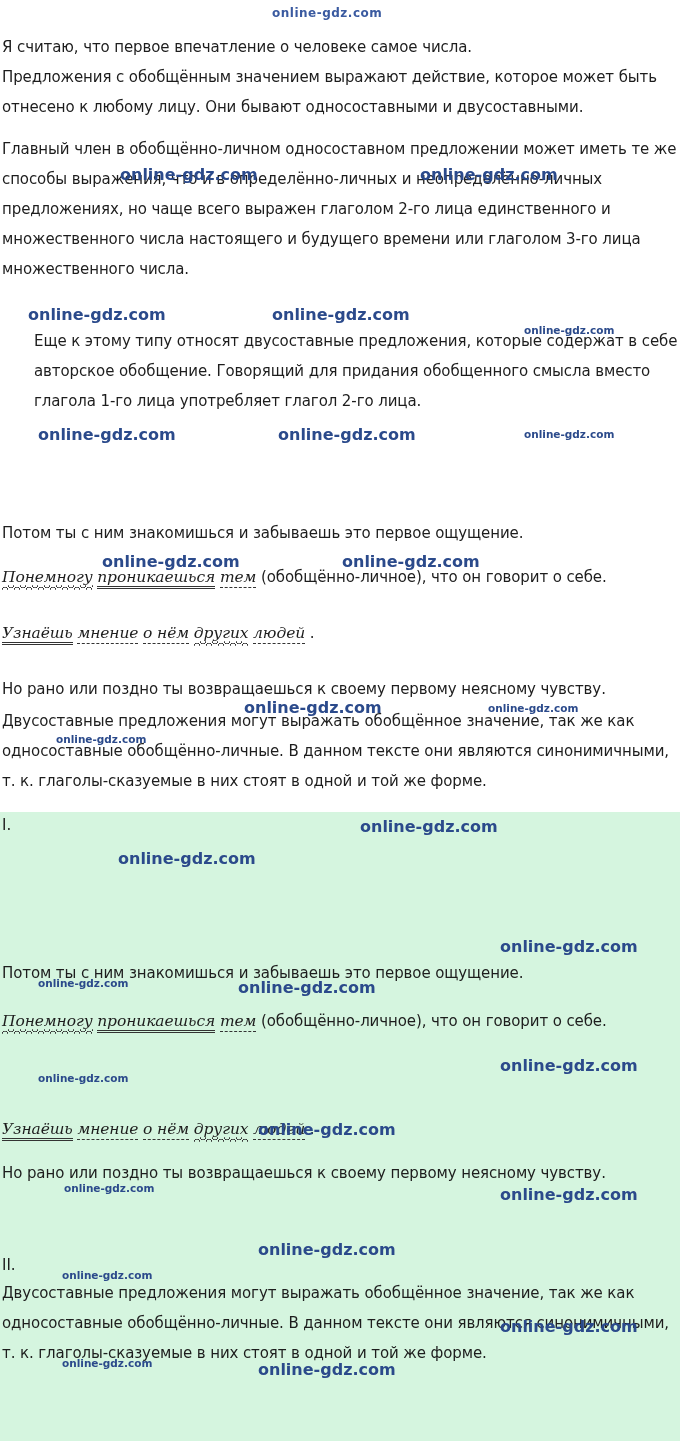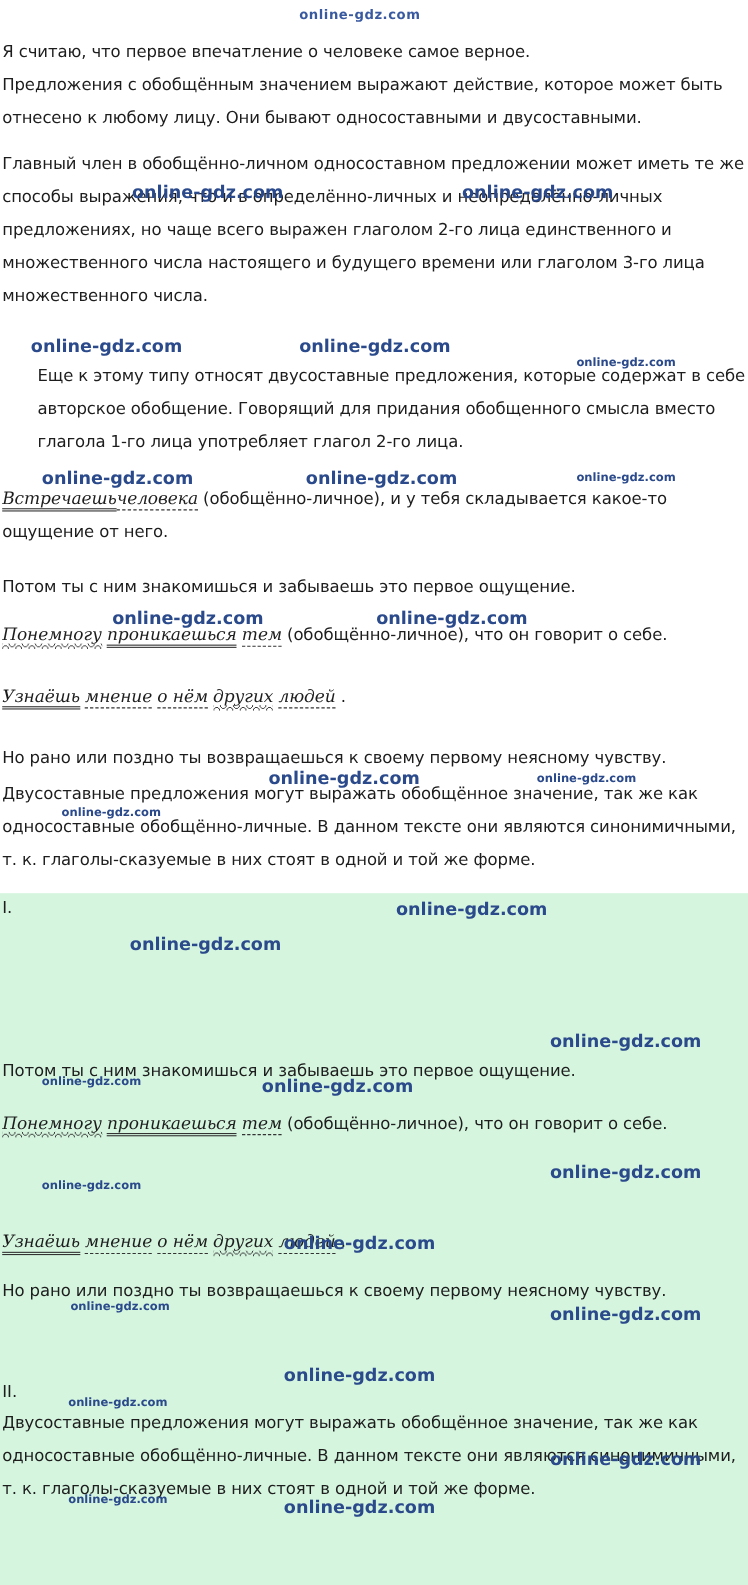--- a/index.html
+++ b/index.html
@@ -90,31 +90,28 @@
 </head>
 <body>
 
 <div class="page">
 
   <div class="top-section"></div>
   <div class="bottom-section"></div>
 
   <div class="wm title" style="top:6px; left:272px;">online-gdz.com</div>
 
-  <div class="para wide" style="top:32px;">Я считаю, что первое впечатление о человеке самое верное.</div>
+  <div class="para wide" style="top:32px;">Я считаю, что первое впечатление о человеке самое числа.</div>
 
   <div class="para wide" style="top:62px;">Предложения с обобщённым значением выражают действие, которое может быть отнесено к любому лицу. Они бывают односоставными и двусоставными.</div>
 
   <div class="para wide" style="top:134px;">Главный член в обобщённо-личном односоставном предложении может иметь те же способы выражения, что и в определённо-личных и неопределённо-личных предложениях, но чаще всего выражен глаголом 2-го лица единственного и множественного числа настоящего и будущего времени или глаголом 3-го лица множественного числа.</div>
 
   <div class="para wide" style="top:326px;margin-left:32px;">Еще к этому типу относят двусоставные предложения, которые содержат в себе авторское обобщение. Говорящий для придания обобщенного смысла вместо глагола 1-го лица употребляет глагол 2-го лица.</div>
 
-  <div class="para wide" style="top:438px;">
-    <span class="ital u-double">Встречаешь</span><span class="ital u-dash">человека</span><span> (обобщённо-личное), и у тебя складывается какое-то ощущение от него.</span>
-  </div>
 
   <div class="para wide" style="top:518px;">Потом ты с ним знакомишься и забываешь это первое ощущение.</div>
 
   <div class="para wide" style="top:562px;">
     <span class="ital u-wave">Понемногу</span>
     <span class="ital u-double">проникаешься</span>
     <span class="ital u-dash">тем</span><span> (обобщённо-личное), что он говорит о себе.</span>
   </div>
 
   <div class="para wide" style="top:618px;">

